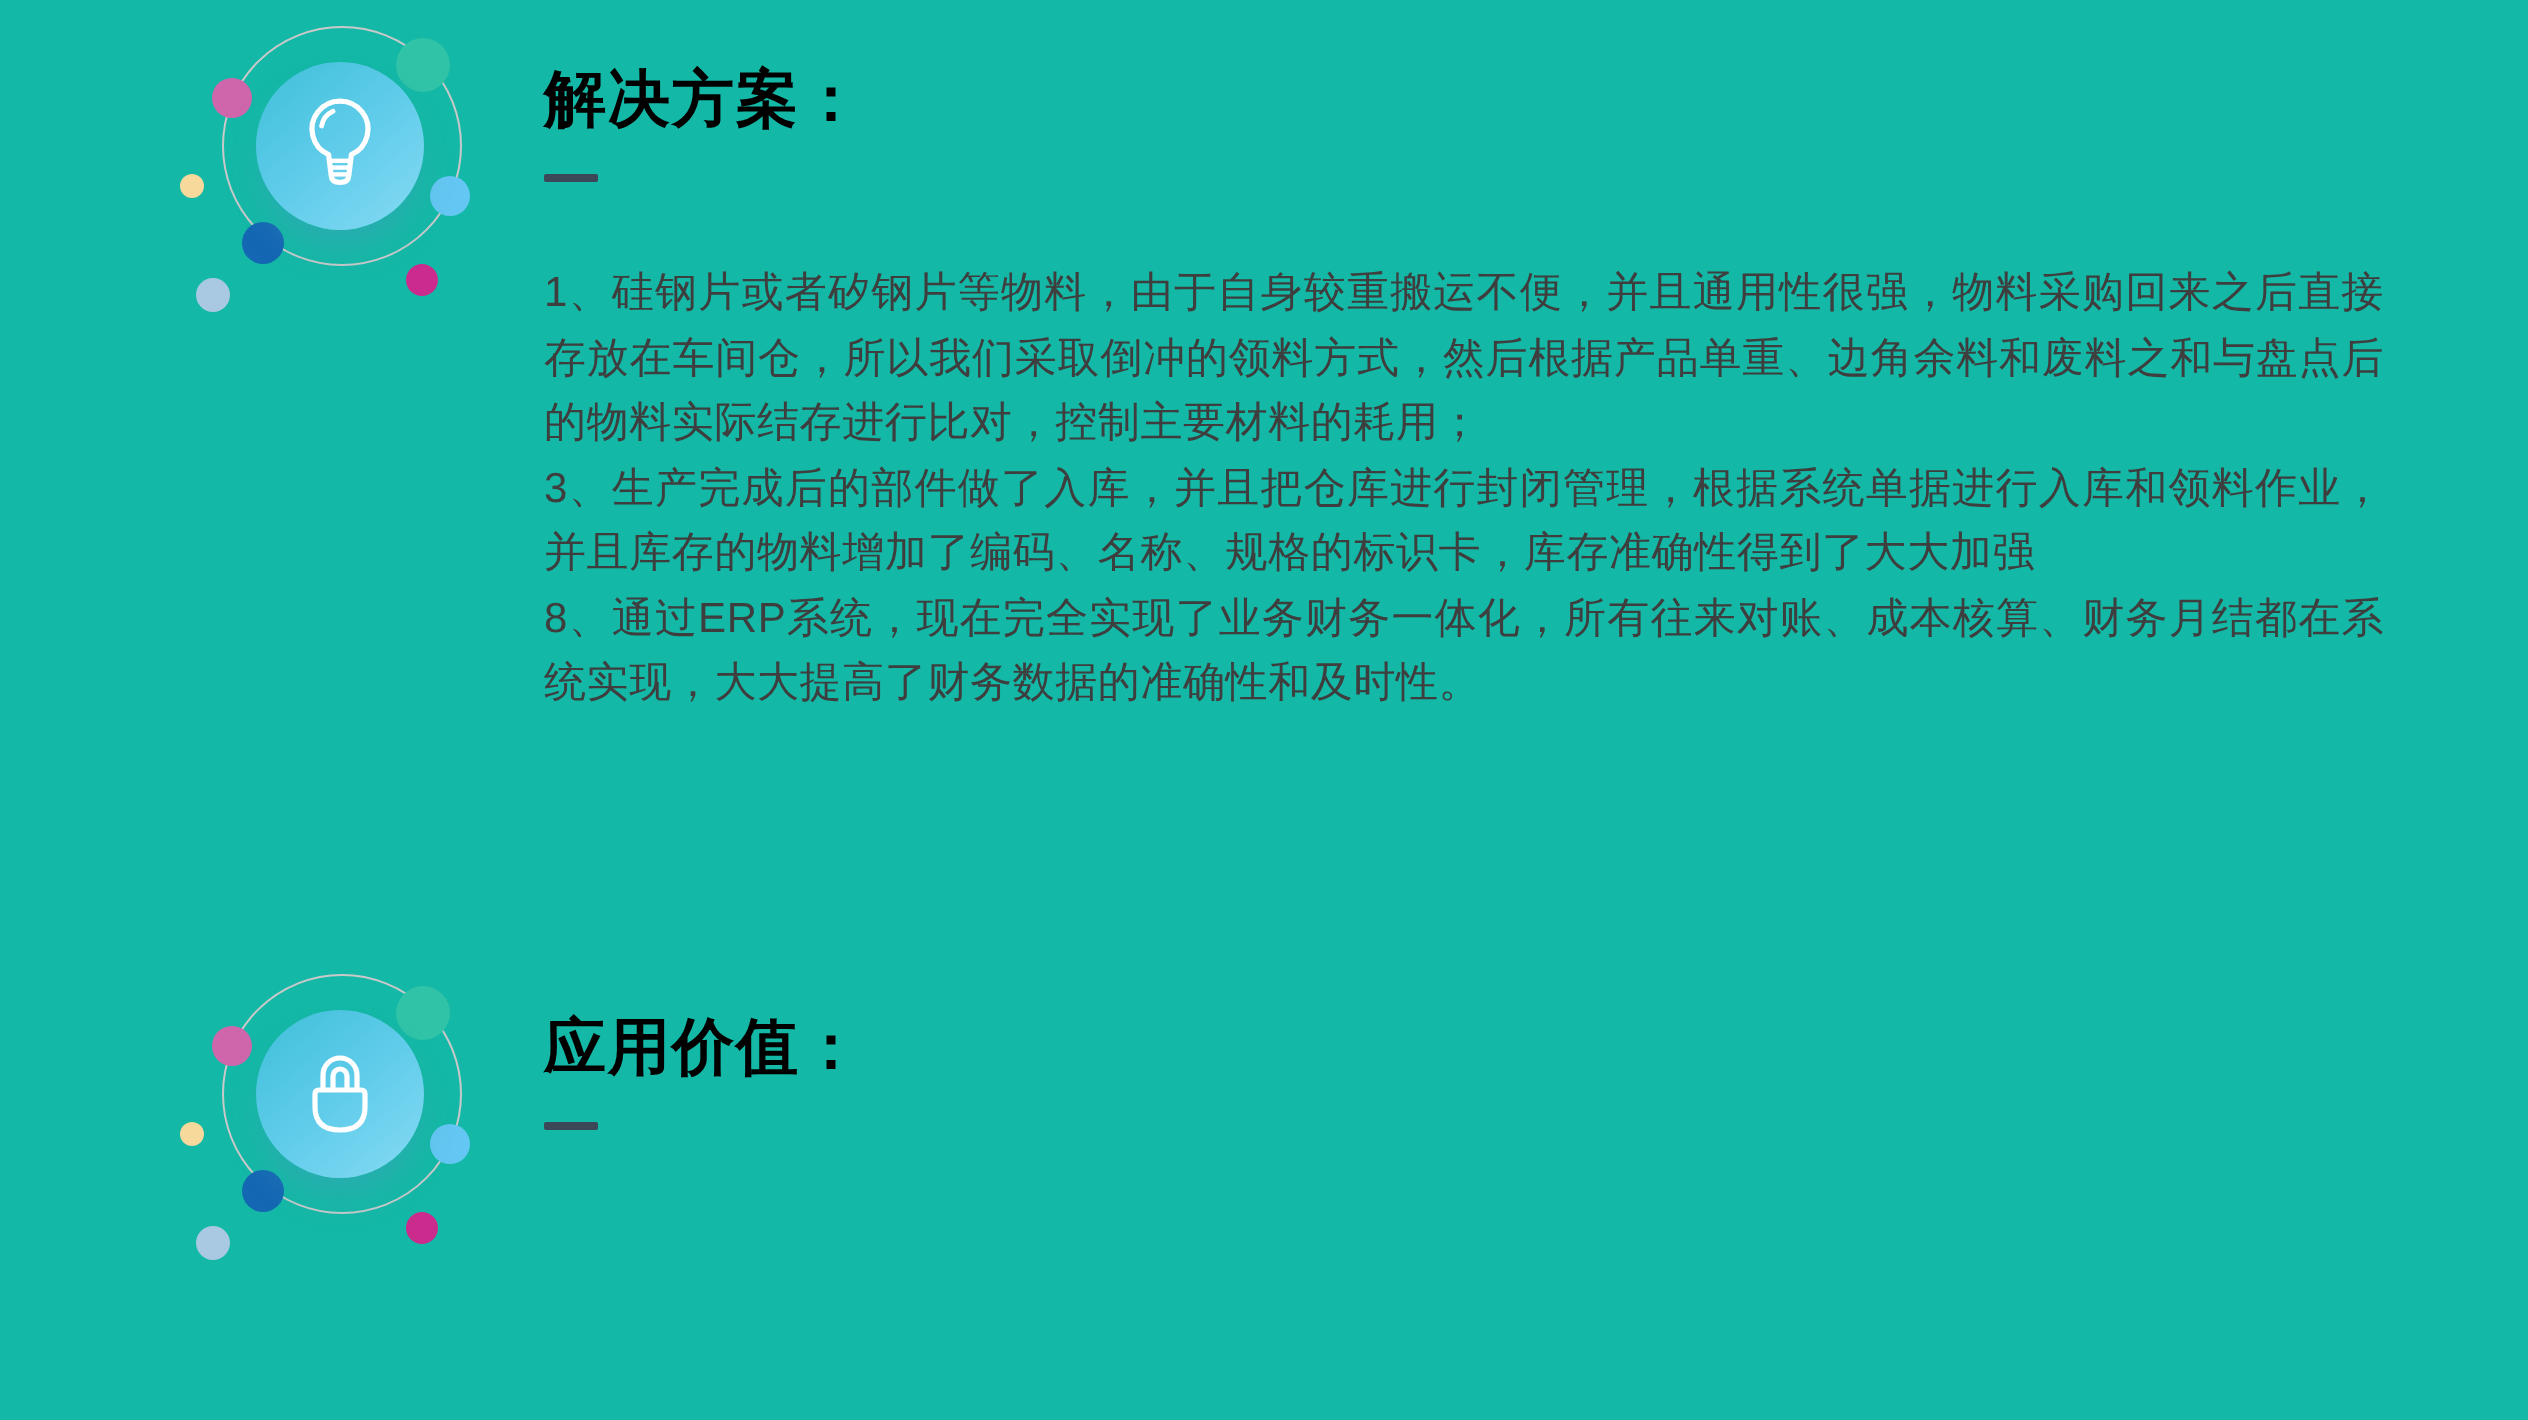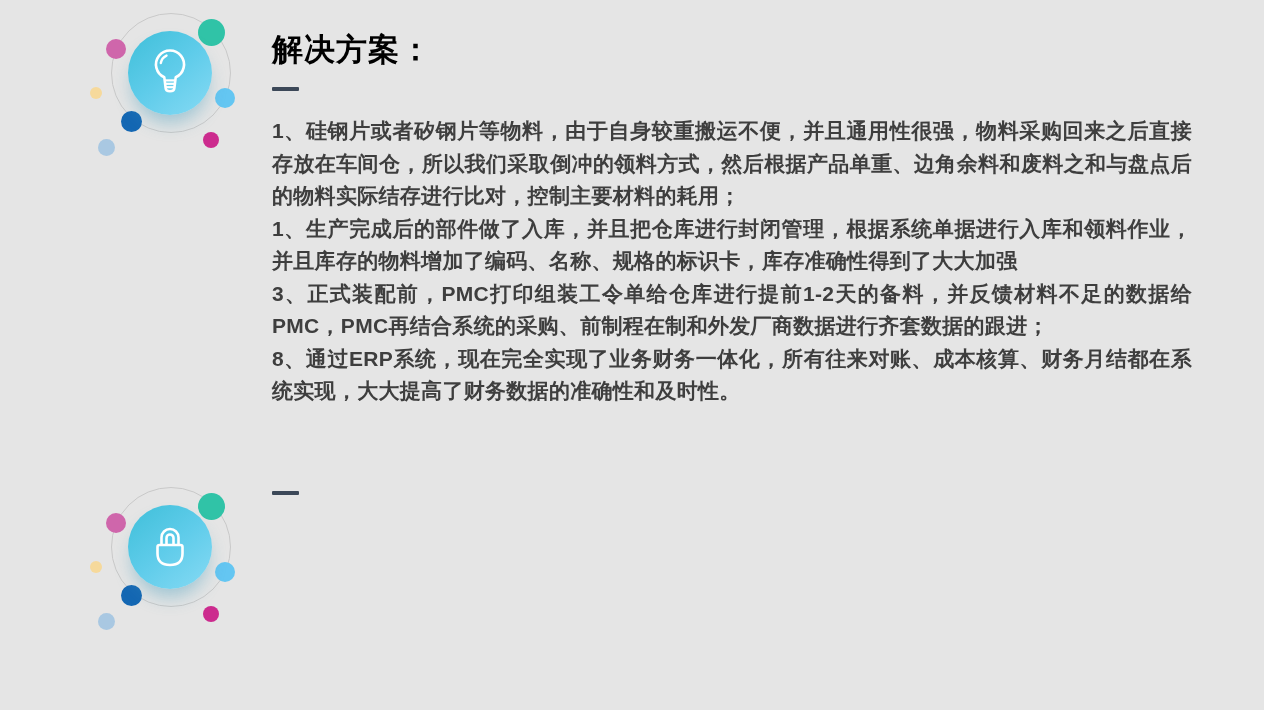--- a/index.html
+++ b/index.html
@@ -2,21 +2,21 @@
 <html><head>
 <meta charset="utf-8">
 <style>
   html, body { margin: 0; padding: 0; }
   body {
     width: 1264px; height: 710px;
     background: #ffffff;
     font-family: "Liberation Sans", "DejaVu Sans", sans-serif;
     overflow: hidden;
   }
-  .page { position: relative; width: 1264px; height: 710px; background: #e5e5e5; }
+  .page { position: relative; width: 1264px; height: 710px; background: #14b8a6; }
 
   .section { position: absolute; left: 0; width: 1264px; }
   .sec-1 { top: 0; }
   .sec-2 { top: 474px; }
 
   
   .cluster { position: absolute; left: 80px; top: 10px; width: 170px; height: 150px; }
   .ring {
     position: absolute; left: 31px; top: 3px;
     width: 118px; height: 118px;
@@ -44,21 +44,21 @@
   .title {
     margin: 0; padding-top: 30px;
     font-size: 31px; line-height: 40px;
     font-weight: 700; color: #000000;
     letter-spacing: 1px;
   }
   .dash {
     width: 27px; height: 4px; margin-top: 17px;
     background: #3c4858; border-radius: 1px;
   }
-  .paras { margin-top: 24px; font-weight: bold; }
+  .paras { margin-top: 40px; }
   .para {
     margin: 0;
     font-size: 21px; line-height: 32.5px;
     color: #3e3e3e;
     text-align: justify;
     text-justify: inter-ideograph;
     letter-spacing: 0.3px;
   }
 </style>
 </head>
@@ -84,22 +84,21 @@
           <line x1="20.5" y1="43.2" x2="29.5" y2="43.2" stroke="#ffffff" stroke-width="2.2"></line>
           <path d="M15.8 19 A10 10 0 0 1 21.5 11.6" stroke="#ffffff" stroke-width="2.4" stroke-linecap="round"></path>
         </svg>
       </div>
     </div>
     <div class="content">
       <h2 class="title">解决方案：</h2>
       <div class="dash"></div>
       <div class="paras">
         <p class="para">1、硅钢片或者矽钢片等物料，由于自身较重搬运不便，并且通用性很强，物料采购回来之后直接存放在车间仓，所以我们采取倒冲的领料方式，然后根据产品单重、边角余料和废料之和与盘点后的物料实际结存进行比对，控制主要材料的耗用；</p>
-        <p class="para">1、生产完成后的部件做了入库，并且把仓库进行封闭管理，根据系统单据进行入库和领料作业，并且库存的物料增加了编码、名称、规格的标识卡，库存准确性得到了大大加强</p>
-        <p class="para">3、正式装配前，PMC打印组装工令单给仓库进行提前1-2天的备料，并反馈材料不足的数据给PMC，PMC再结合系统的采购、前制程在制和外发厂商数据进行齐套数据的跟进；</p>
+        <p class="para">3、生产完成后的部件做了入库，并且把仓库进行封闭管理，根据系统单据进行入库和领料作业，并且库存的物料增加了编码、名称、规格的标识卡，库存准确性得到了大大加强</p>
         <p class="para">8、通过ERP系统，现在完全实现了业务财务一体化，所有往来对账、成本核算、财务月结都在系统实现，大大提高了财务数据的准确性和及时性。</p>
       </div>
     </div>
   </section>
 
   <section class="section sec-2">
     <div class="cluster">
       <div class="ring"></div>
       <span class="dot dot-pink"></span>
       <span class="dot dot-teal"></span>
@@ -110,17 +109,18 @@
       <span class="dot dot-pale"></span>
       <div class="badge">
         <svg width="50" height="54" viewBox="0 0 50 54" fill="none">
           <path d="M16.5 26 V17.5 A8.5 8.5 0 0 1 33.5 17.5 V26" stroke="#ffffff" stroke-width="2.6"></path>
           <path d="M21.5 26 V18 A3.5 3.5 0 0 1 28.5 18 V26" stroke="#ffffff" stroke-width="2.6"></path>
           <path d="M14.5 25 H35.5 Q37.5 25 37.5 27 V33.5 Q37.5 45 25 45 Q12.5 45 12.5 33.5 V27 Q12.5 25 14.5 25 Z" stroke="#ffffff" stroke-width="2.6" stroke-linejoin="round"></path>
         </svg>
       </div>
     </div>
     <div class="content">
+      <h2 class="title">应用价值：</h2>
       <div class="dash"></div>
     </div>
   </section>
 
 </div>
 
 </body></html>

